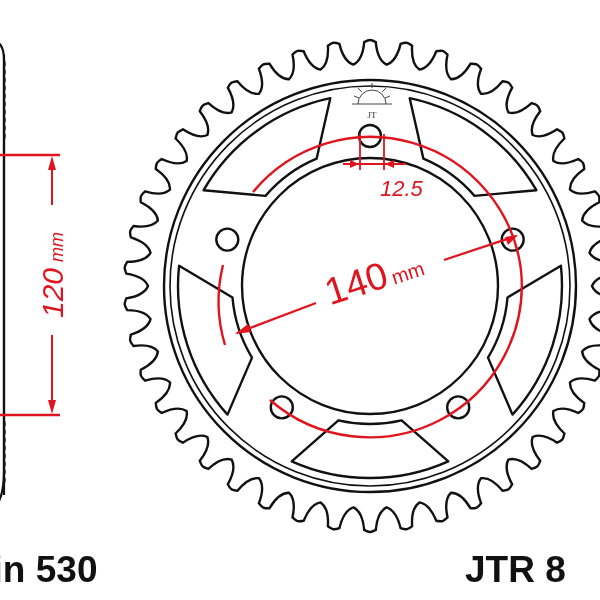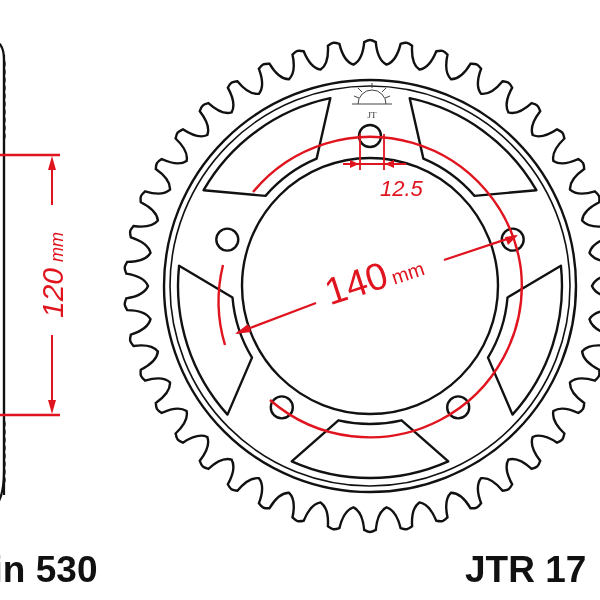--- a/index.html
+++ b/index.html
@@ -94,13 +94,13 @@
     <polygon points="518,235 505,237 508,245" stroke="none"></polygon>
     <g transform="translate(378,290) rotate(-18)">
       <text x="0" y="0" text-anchor="middle" font-family="Liberation Sans, sans-serif" stroke="none">
         <tspan font-size="38">140</tspan><tspan font-size="20" dx="4">mm</tspan>
       </text>
     </g>
   </g>
 </svg>
 
 <div id="chain-label" class="label-bottom">ain 530</div>
-<div id="part-label" class="label-bottom">JTR 17</div>
+<div id="part-label" class="label-bottom">JTR 8</div>
 
 </body></html>

